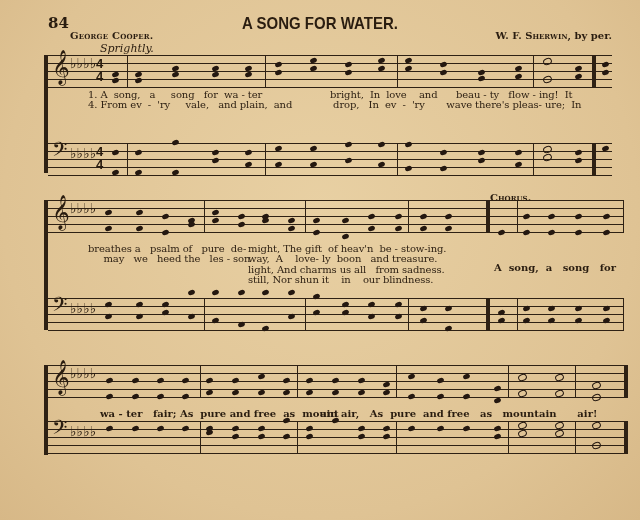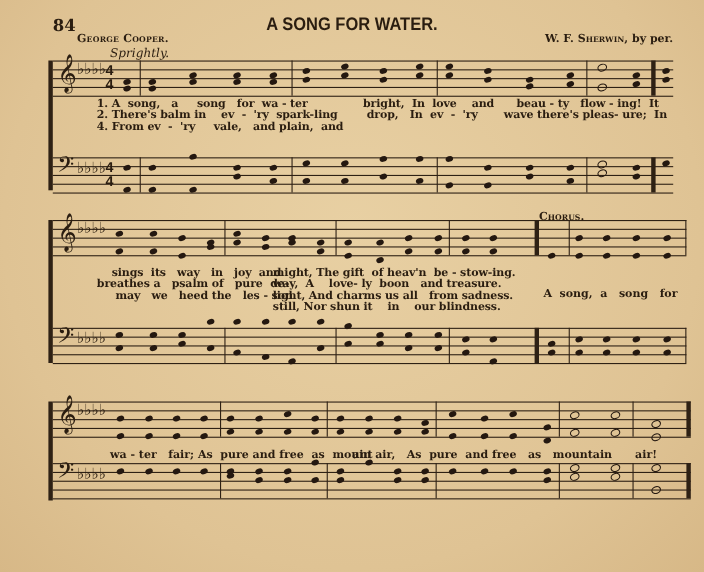--- a/index.html
+++ b/index.html
@@ -16,21 +16,21 @@
   .chorus{left:490px;top:192px;font-weight:bold;font-size:10px;font-variant:small-caps;}
   .staff{position:absolute;height:32px;}
   .staff .l{position:absolute;left:0;right:0;height:1.2px;background:#2e2114;}
   .brace{position:absolute;width:4px;background:#2e2114;}
   .bar{position:absolute;width:1.3px;background:#2e2114;}
   .dbar{position:absolute;width:4px;background:#2e2114;}
   .clef{position:absolute;font-size:30px;line-height:1;}
   .ks{position:absolute;font-size:14px;font-weight:bold;line-height:1;}
   .ts{position:absolute;font-weight:bold;font-size:13px;line-height:13px;font-family:"Liberation Sans",sans-serif;}
   .note{position:absolute;width:7px;height:5px;border-radius:50%;background:#241810;transform:rotate(-20deg);}
-  .lyrics{position:absolute;font-size:10px;line-height:10.3px;font-weight:bold;white-space:pre;letter-spacing:-.1px;}
+  .lyrics{position:absolute;font-size:10px;line-height:10.3px;font-weight:normal;white-space:pre;letter-spacing:-.1px;}
   .lyr1{left:88px;top:90px;}
   .lyr1b{left:330px;top:90px;}
   .lyr2{left:88px;top:244px;}
   .lyr2b{left:248px;top:244px;}
   .chorlyr{left:494px;top:262px;font-size:10px;font-weight:bold;white-space:pre;}
   .lyr3{left:100px;top:408px;font-size:10px;font-weight:bold;white-space:pre;}
   .lyr3b{left:320px;top:408px;font-size:10px;font-weight:bold;white-space:pre;}
 </style>
 </head>
 <body>
@@ -138,21 +138,21 @@
       <div class="note" style="left:440px;top:166px"></div>
     <div class="note" style="left:478px;top:150px"></div>
       <div class="note" style="left:478px;top:158px"></div>
     <div class="note" style="left:515px;top:150px"></div>
       <div class="note" style="left:515px;top:162px"></div>
     <div class="note" style="left:543px;top:146px;background:transparent;border:1.3px solid #241810"></div>
       <div class="note" style="left:543px;top:154px;background:transparent;border:1.3px solid #241810"></div>
     <div class="note" style="left:575px;top:150px"></div>
       <div class="note" style="left:575px;top:158px"></div>
     <div class="note" style="left:602px;top:146px"></div>
-    <div class="lyrics lyr1"><div>1. A  song,   a     song   for  wa - ter</div><div>2. There's balm in    ev  -  'ry  spark-ling</div><div>4. From ev  -  'ry     vale,   and plain,  and</div></div>
+    <div class="lyrics lyr1"><div>1. A  song,   a     song   for  wa - ter</div><div>4. From ev  -  'ry     vale,   and plain,  and</div></div>
     <div class="lyrics lyr1b"><div>bright,  In  love    and      beau - ty   flow - ing!  It</div><div> drop,   In  ev  -  'ry       wave there's pleas- ure;  In</div></div>
   </div>
 
   <div>
     <div class="brace" style="left:44px;top:200px;height:130px;"></div>
     <div class="staff" style="left:48px;top:200px;width:576px;">
       <div class="l" style="top:0"></div>
         <div class="l" style="top:8px"></div>
         <div class="l" style="top:16px"></div>
         <div class="l" style="top:24px"></div>
@@ -250,21 +250,21 @@
       <div class="note" style="left:498px;top:318px"></div>
     <div class="note" style="left:523px;top:306px"></div>
       <div class="note" style="left:523px;top:318px"></div>
     <div class="note" style="left:548px;top:306px"></div>
       <div class="note" style="left:548px;top:318px"></div>
     <div class="note" style="left:575px;top:306px"></div>
       <div class="note" style="left:575px;top:318px"></div>
     <div class="note" style="left:603px;top:306px"></div>
       <div class="note" style="left:603px;top:318px"></div>
     <div class="abs chorus">Chorus.</div>
-    <div class="lyrics lyr2"><div>    sings  its   way   in   joy  and</div><div>breathes a   psalm of   pure  de-</div><div>     may   we   heed the   les - son</div></div>
+    <div class="lyrics lyr2"><div>breathes a   psalm of   pure  de-</div><div>     may   we   heed the   les - son</div></div>
     <div class="lyrics lyr2b"><div>might, The gift  of heav'n  be - stow-ing.</div><div>way,  A    love- ly  boon   and treasure.</div><div>light, And charms us all   from sadness.</div><div>still, Nor shun it    in    our blindness.</div></div>
     <div class="abs chorlyr">A  song,  a   song   for</div>
   </div>
 
   <div>
     <div class="brace" style="left:44px;top:365px;height:90px;"></div>
     <div class="staff" style="left:48px;top:365px;width:580px;">
       <div class="l" style="top:0"></div>
         <div class="l" style="top:8px"></div>
         <div class="l" style="top:16px"></div>

